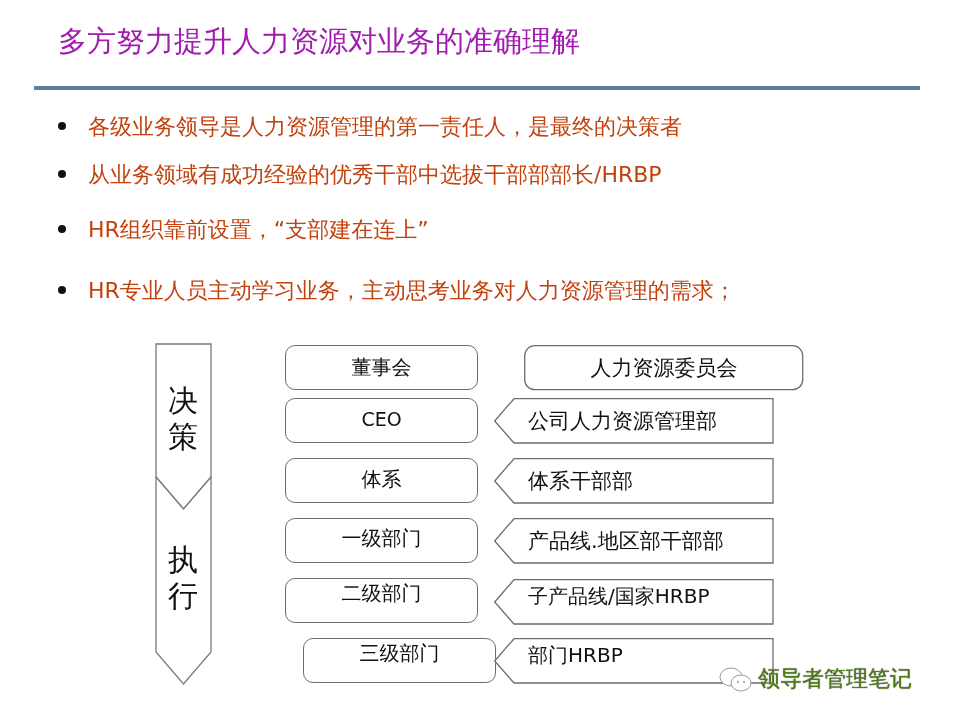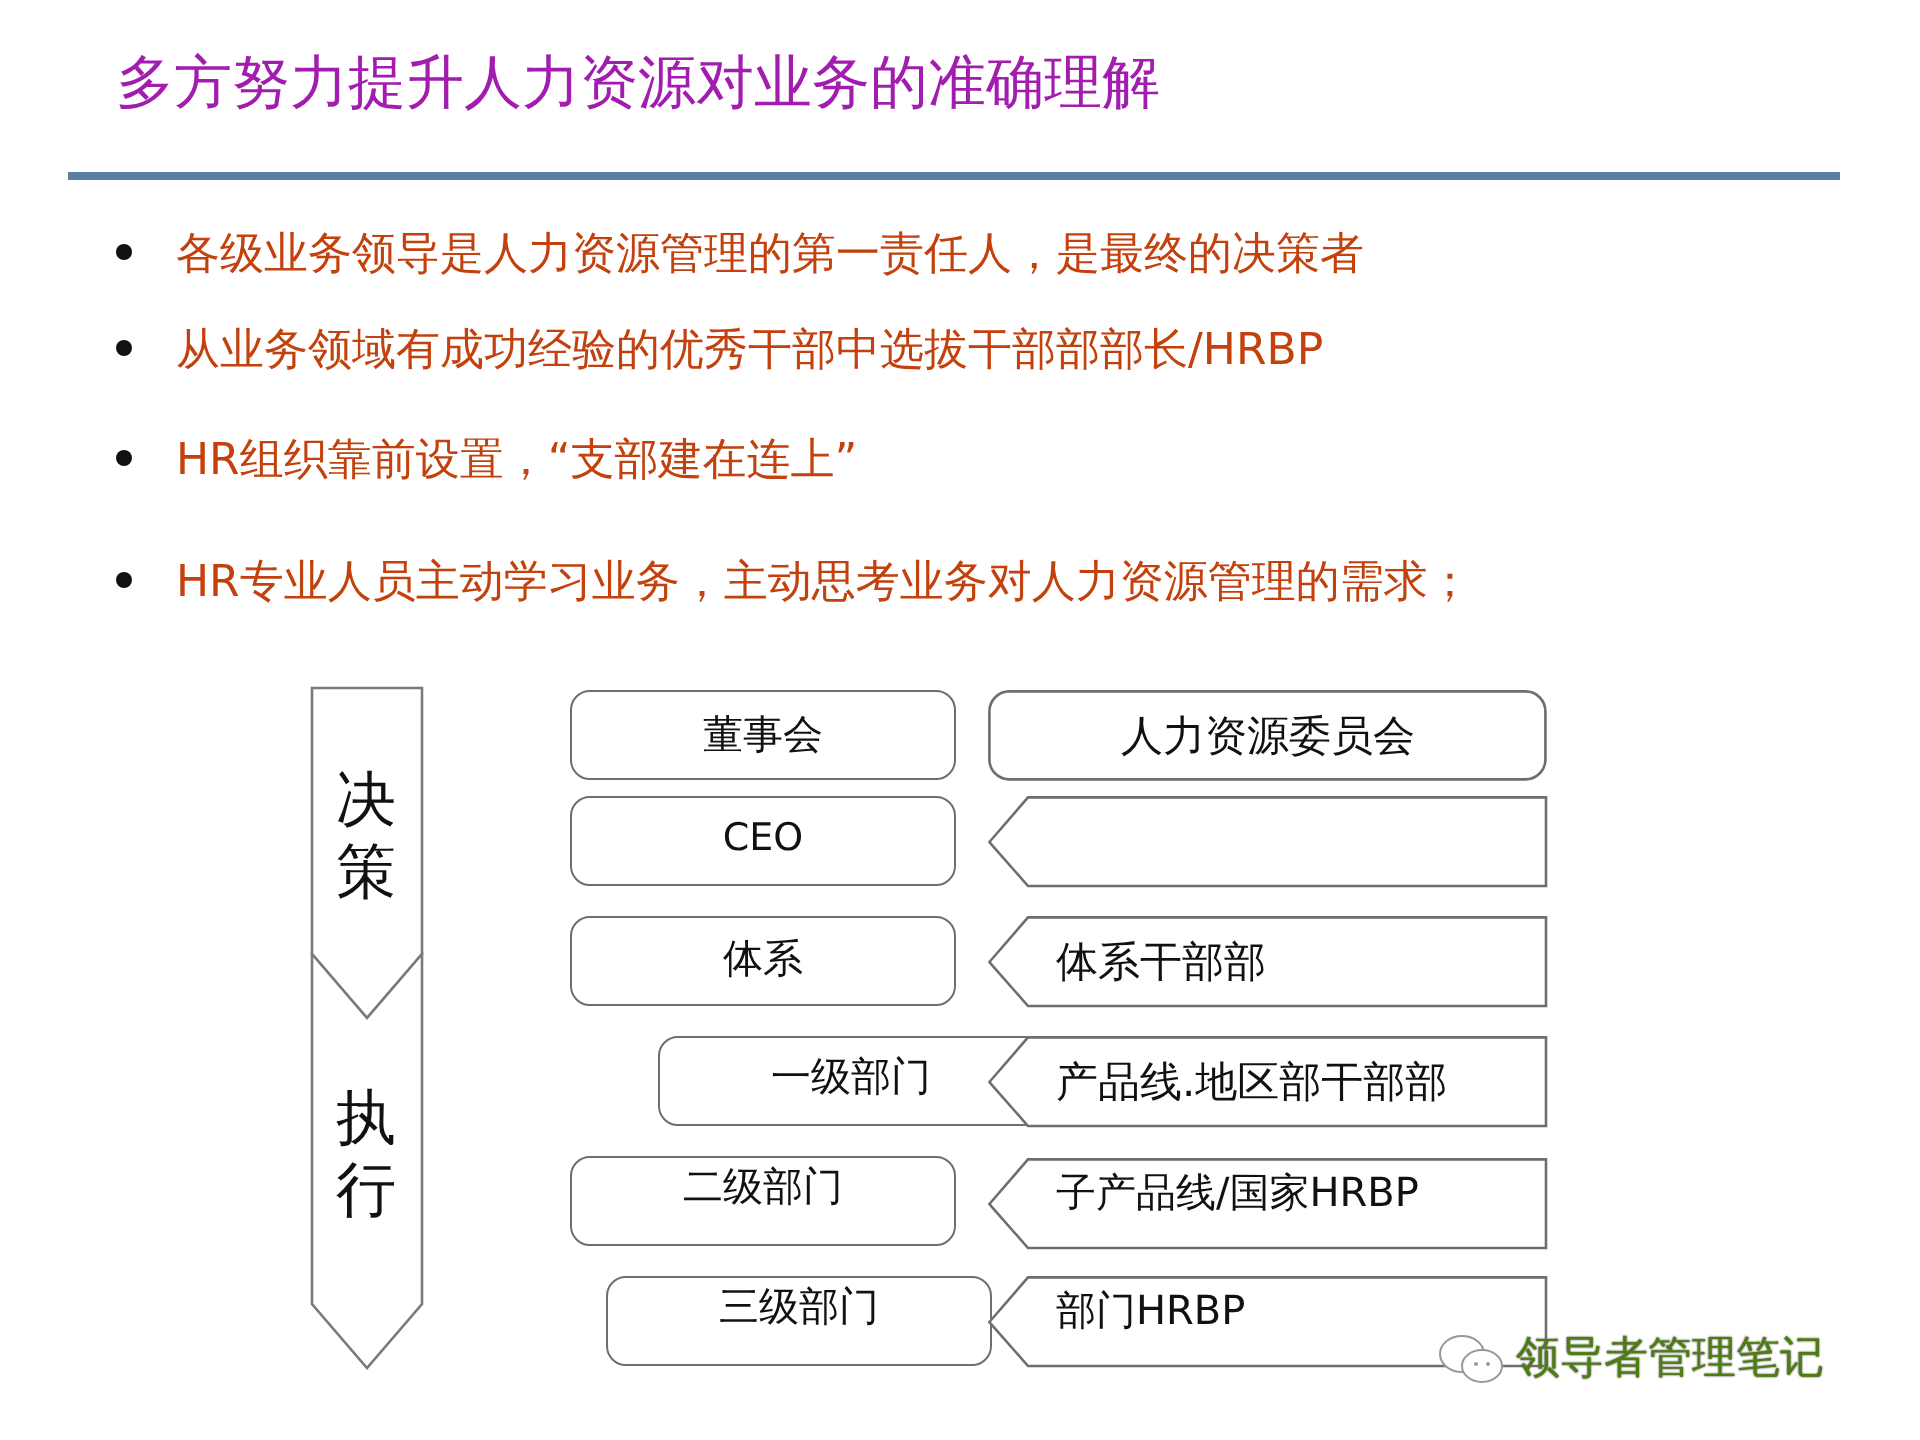--- a/index.html
+++ b/index.html
@@ -49,35 +49,36 @@
   </svg>
   <div class="arrow-label" style="top:66px;">
       <div>执</div>
       <div>行</div>
     </div>
 </div>
 
 <div class="lbox" style="top:345px;line-height:43px;">董事会</div>
 <div class="lbox" style="top:398px;line-height:40px;font-size:19px;">CEO</div>
 <div class="lbox" style="top:458px;line-height:40px;">体系</div>
-<div class="lbox" style="top:518px;line-height:38px;margin-left:44px;">一级部门</div>
+<div class="lbox" style="top:518px;line-height:38px;">一级部门</div>
 <div class="lbox" style="top:578px;line-height:28px;">二级部门</div>
 <div class="lbox" style="top:638px;line-height:28px;margin-left:18px;">三级部门</div>
 
-<div class="rbox top" style="top:345px;">
+<div class="rbox top" style="top:345px;margin-left:30px;">
   <svg width="280" height="46" viewBox="0 0 280 46">
       <rect x="0.7" y="0.7" width="278" height="44" rx="10" ry="10" fill="#fff" stroke="#6e6e6e" stroke-width="1.3"></rect>
     </svg>
   <div class="txt">人力资源委员会</div>
 </div>
 
 <div class="rbox" style="top:398px;">
   <svg width="280" height="46" viewBox="0 0 280 46">
       <polygon points="20,0.7 279,0.7 279,45 20,45 0.7,23" fill="#fff" stroke="#6e6e6e" stroke-width="1.3"></polygon>
     </svg>
+  <div class="txt">公司人力资源管理部</div>
 </div>
 
 <div class="rbox" style="top:458px;">
   <svg width="280" height="46" viewBox="0 0 280 46">
       <polygon points="20,0.7 279,0.7 279,45 20,45 0.7,23" fill="#fff" stroke="#6e6e6e" stroke-width="1.3"></polygon>
     </svg>
   <div class="txt">体系干部部</div>
 </div>
 
 <div class="rbox" style="top:518px;">

